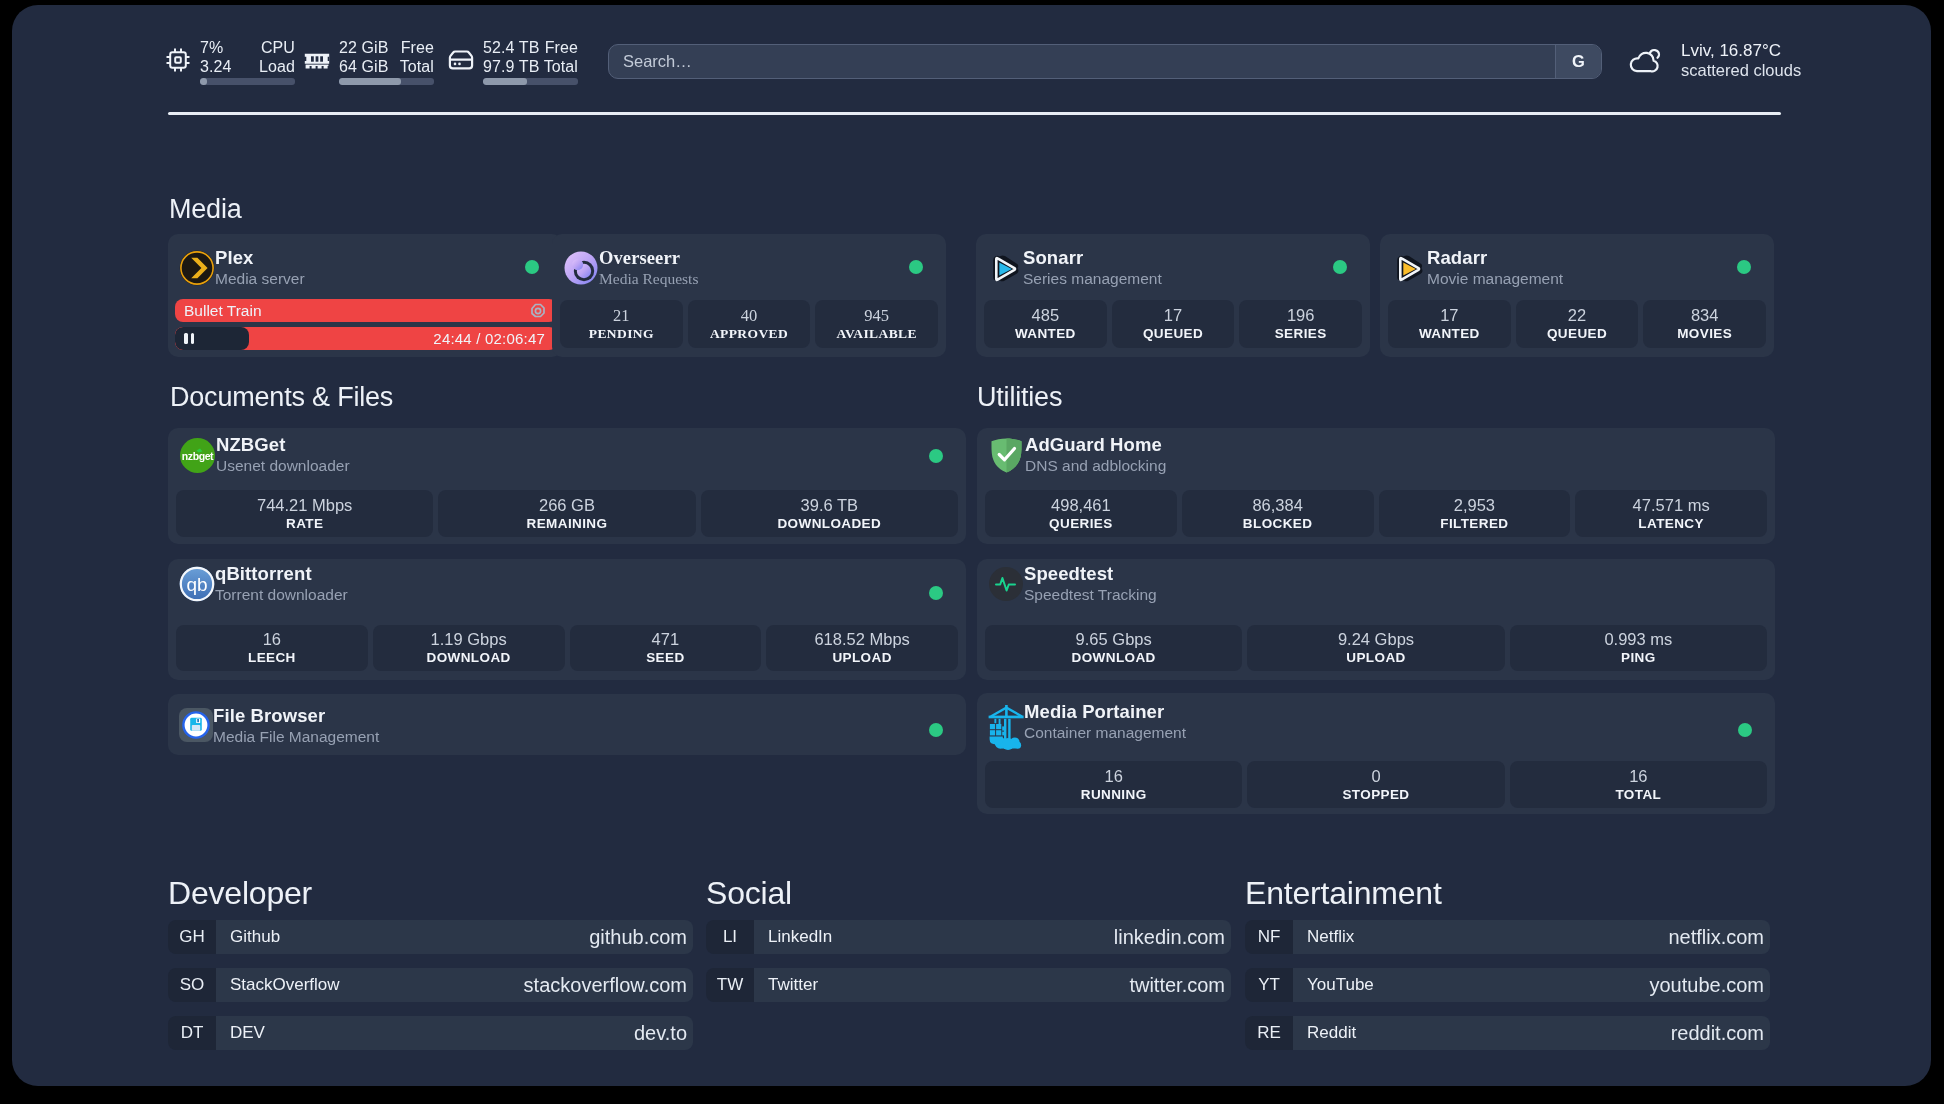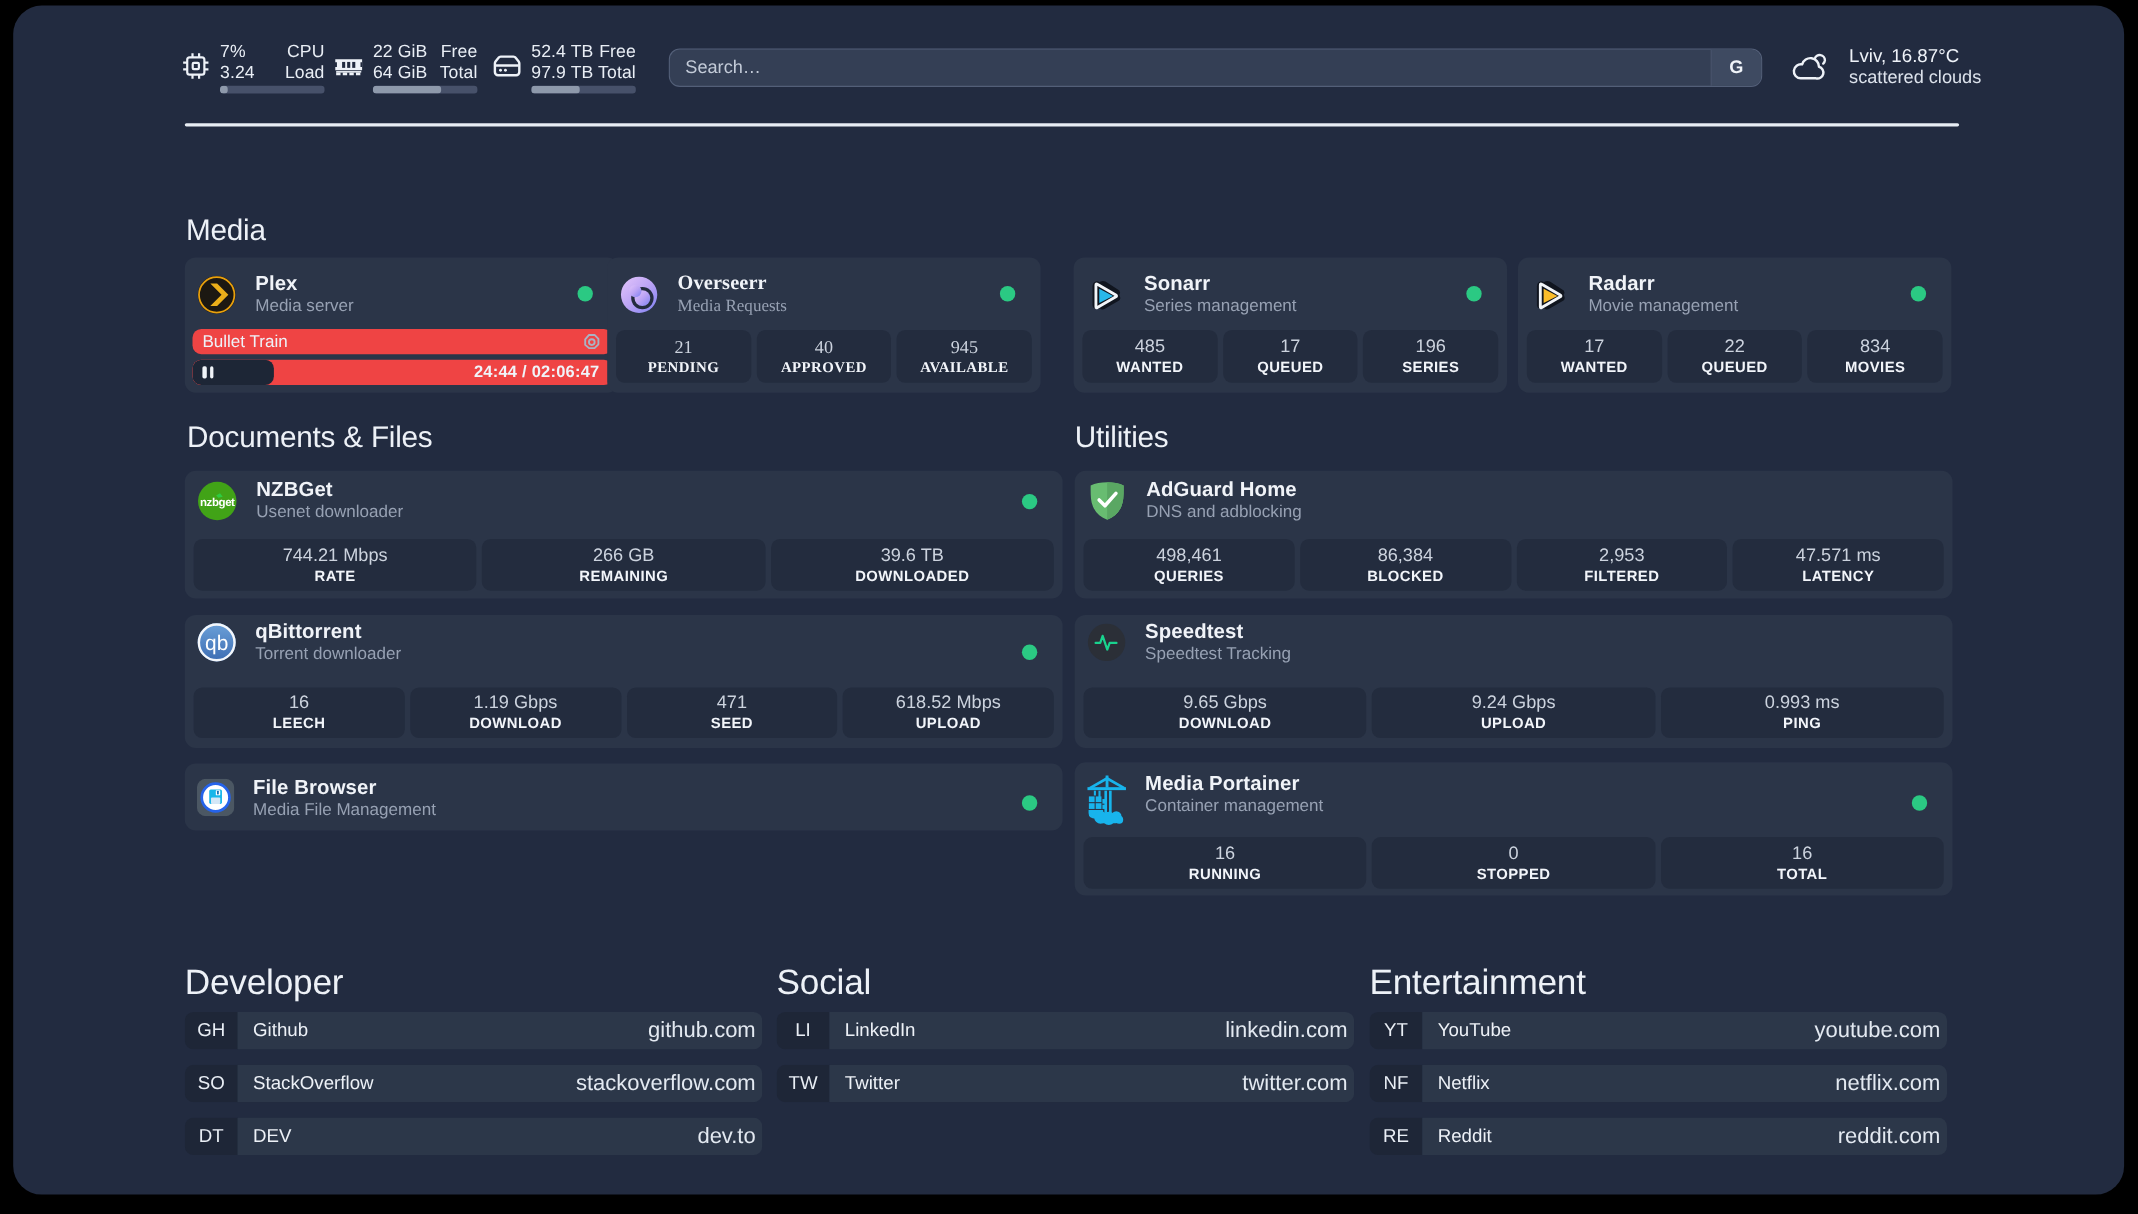--- a/index.html
+++ b/index.html
@@ -45,21 +45,21 @@
   .group-heading { position:absolute; font-size:32px; line-height:28px; font-weight:500;
     color:#edf1f7; letter-spacing:-0.2px; }
   #heading-developer { left:156px; top:874px; }
   #heading-social { left:694px; top:874px; }
   #heading-entertainment { left:1233px; top:874px; }
 
   
   .card { position:absolute; background:#2b3548; border-radius:10px; }
   .card-header { position:absolute; left:11px; right:50px; display:flex; }
   .logo { flex:0 0 auto; }
-  .texts { margin-left:17px; margin-top:-3px; }
+  .texts { margin-top:-3px; }
   .title { font-size:18.5px; line-height:22px; font-weight:700; color:#f0f3f8; letter-spacing:0.1px; }
   .subtitle { font-size:15.5px; line-height:19px; color:#97a1b3; }
   .dot { position:absolute; width:14px; height:14px; border-radius:50%; background:#2bc983; right:23px; }
   .stats { position:absolute; left:8px; right:8px; display:flex; gap:5px; }
   .stat { flex:1; background:#232c3e; border-radius:8px; display:flex; flex-direction:column;
     align-items:center; justify-content:center; }
   .stat-value { font-size:16.5px; line-height:19px; color:#ccd3de; }
   .stat-label { font-size:13.5px; line-height:17px; font-weight:700; color:#f2f5fa; letter-spacing:0.4px; }
 
   
@@ -76,21 +76,21 @@
   #plex-row-title { top:65px; display:flex; align-items:center; }
   #plex-media-title { font-size:15.5px; color:#eef2f8; margin-left:9px; flex:1; }
   #plex-cam-icon { width:16px; height:16px; margin-right:11px; }
   #plex-row-progress { top:93px; display:flex; align-items:center; overflow:hidden; }
   #plex-progress-fill { position:absolute; left:0; top:0; bottom:0; background:#1d2636;
     border-radius:8px; }
   #plex-pause { position:relative; width:24px; height:23px; display:flex; align-items:center;
     justify-content:center; gap:3px; margin-left:2px; cursor:pointer; }
   #plex-pause .bar { width:3.5px; height:11px; background:#f0f4f9; border-radius:1.5px; }
   #plex-time { position:relative; margin-left:auto; margin-right:12px; font-size:15px;
-    font-weight:700; color:#f0f4f9; letter-spacing:0.2px; }
+    font-weight:400; color:#f0f4f9; letter-spacing:0.2px; }
 
   
   #card-nzbget { left:156px; top:423px; width:798px; height:116px; }
   #card-nzbget .card-header { top:9px; }
   #card-nzbget .dot { top:21px; }
   #card-nzbget .stats { top:62px; height:47px; }
 
   #card-qbittorrent { left:156px; top:554px; width:798px; height:121px; }
   #card-qbittorrent .card-header { top:7px; }
   #card-qbittorrent .dot { top:27px; }
@@ -581,34 +581,34 @@
       <div class="bm-abbr">TW</div>
       <div class="bm-main">
         <span class="bm-name">Twitter</span>
         <span class="bm-url">twitter.com</span>
       </div>
     </div>
   </div>
 
   <div class="bm-col" id="bm-col-entertainment">
     <div class="bm-row">
+      <div class="bm-abbr">NF</div>
+      <div class="bm-main">
+        <span class="bm-name">Netflix</span>
+        <span class="bm-url">netflix.com</span>
+      </div>
+    </div>
+    <div class="bm-row">
       <div class="bm-abbr">YT</div>
       <div class="bm-main">
         <span class="bm-name">YouTube</span>
         <span class="bm-url">youtube.com</span>
       </div>
     </div>
     <div class="bm-row">
-      <div class="bm-abbr">NF</div>
-      <div class="bm-main">
-        <span class="bm-name">Netflix</span>
-        <span class="bm-url">netflix.com</span>
-      </div>
-    </div>
-    <div class="bm-row">
       <div class="bm-abbr">RE</div>
       <div class="bm-main">
         <span class="bm-name">Reddit</span>
         <span class="bm-url">reddit.com</span>
       </div>
     </div>
   </div>
 
 </div>
 

